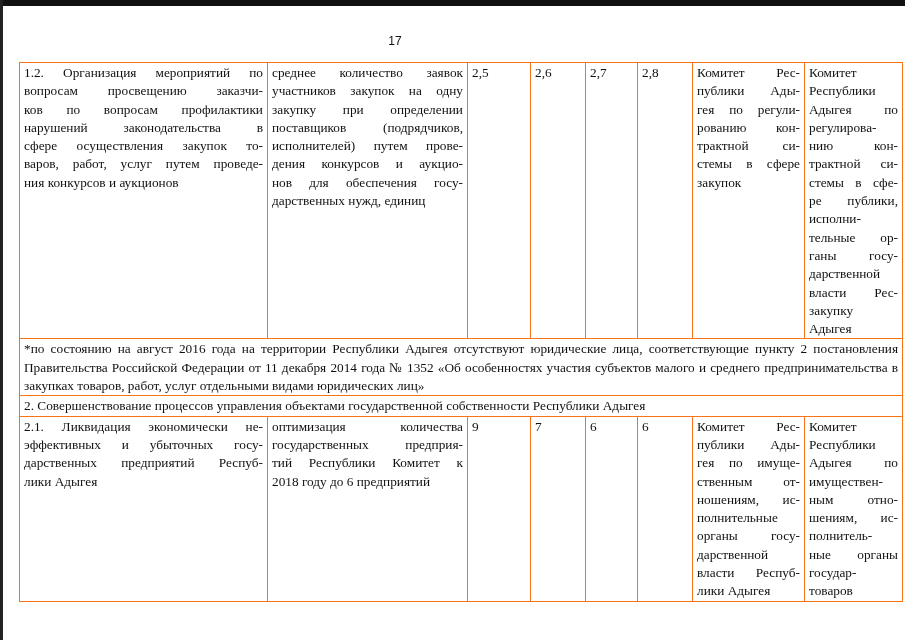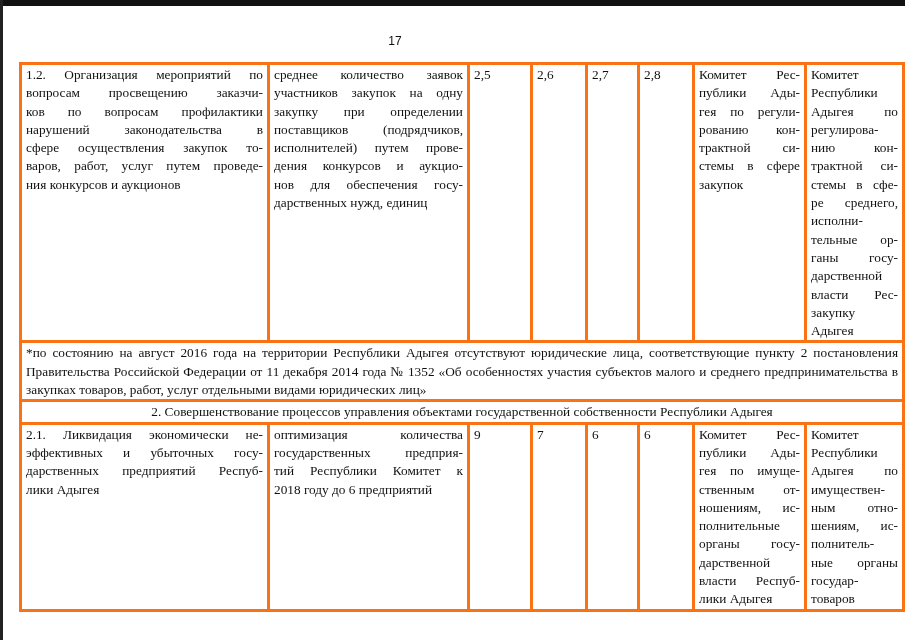--- a/index.html
+++ b/index.html
@@ -3,23 +3,23 @@
 <meta charset="utf-8">
 <style>
   html, body { margin:0; padding:0; }
   body { width:905px; height:640px; background:#ffffff; position:relative; overflow:hidden;
          font-family:"Liberation Serif", "DejaVu Serif", serif; color:#111; }
   .topbar { position:absolute; left:0; top:0; width:905px; height:6px; background:#111; }
   .leftbar { position:absolute; left:0; top:0; width:3px; height:640px; background:#222; }
   .page-num { position:absolute; left:0; width:790px; top:34px; text-align:center; font-size:12px;
               font-family:"Liberation Sans", sans-serif; }
   table.doc { position:absolute; left:19px; top:62px; border-collapse:collapse; table-layout:fixed; width:883px; }
-  table.doc td { border:3px solid #f97316; vertical-align:top; padding:1px 4px 0 4px; font-size:13.3px; line-height:18.3px; }
+  table.doc td { border:1px solid #f97316; vertical-align:top; padding:1px 4px 0 4px; font-size:13.3px; line-height:18.3px; }
   td.note { text-align:justify; padding:1px 4px;margin-top:8px; }
-  td.section { text-align:center; }
+  td.section { text-align:left; }
   .cell-line { display:block; text-align:justify; text-align-last:justify; }
   .cell-line.last { text-align-last:left; }
 </style>
 </head>
 <body>
 
 <div class="topbar"></div>
 <div class="leftbar"></div>
 
 <div class="page-num">17</div>
@@ -70,21 +70,21 @@
           <span class="cell-line last">закупок</span>
         </td>
     <td>
           <span class="cell-line">Комитет</span>
           <span class="cell-line">Республики</span>
           <span class="cell-line">Адыгея по</span>
           <span class="cell-line">регулирова-</span>
           <span class="cell-line">нию кон-</span>
           <span class="cell-line">трактной си-</span>
           <span class="cell-line">стемы в сфе-</span>
-          <span class="cell-line">ре среднего,</span>
+          <span class="cell-line">ре публики,</span>
           <span class="cell-line">исполни-</span>
           <span class="cell-line">тельные ор-</span>
           <span class="cell-line">ганы госу-</span>
           <span class="cell-line">дарственной</span>
           <span class="cell-line">власти Рес-</span>
           <span class="cell-line">закупку</span>
           <span class="cell-line last">Адыгея</span>
         </td>
   </tr>
   <tr>

